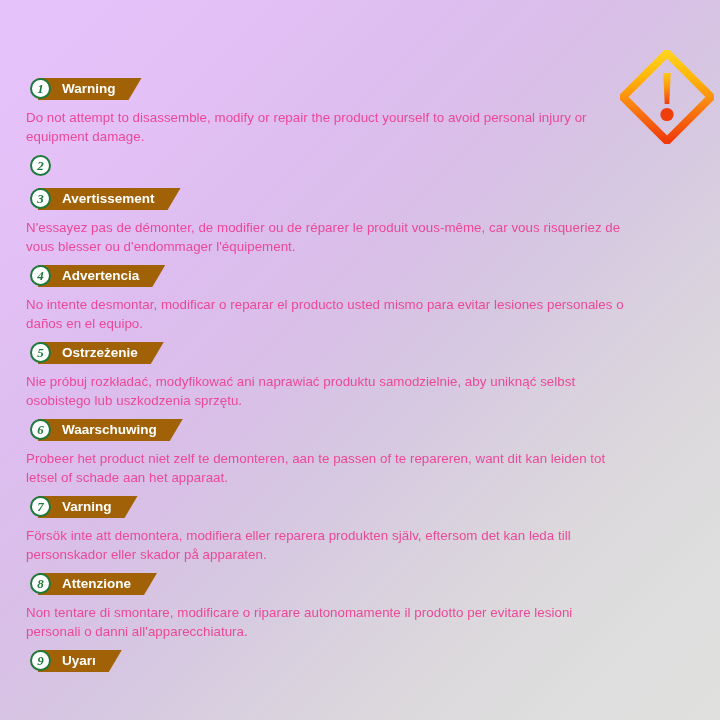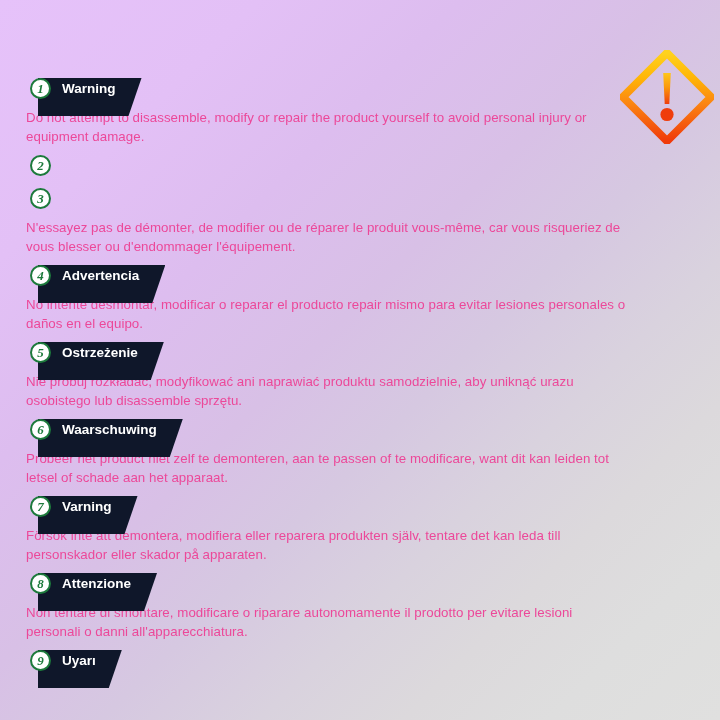--- a/index.html
+++ b/index.html
@@ -61,23 +61,23 @@
   
   .badge-row {
     position: relative;
     height: 24px;
     margin-left: 30px;
   }
   .flag {
     position: absolute;
     left: 8px;
     top: 0;
-    height: 38px;
+    height: 22px;
     display: inline-block;
-    background: #0f172a;
+    background: #a16207;
     padding: 0 26px 0 24px;
     line-height: 22px;
     color: #ffffff;
     font-size: 13.5px;
     font-weight: bold;
     white-space: nowrap;
     -webkit-clip-path: polygon(0 0, 100% 0, calc(100% - 13px) 100%, 0 100%);
     clip-path: polygon(0 0, 100% 0, calc(100% - 13px) 100%, 0 100%);
   }
   .flag-tail {
@@ -156,55 +156,56 @@
     </div>
 
     <div class="notice-item">
       <div class="badge-row">
         <span class="num-circle">2</span>
       </div>
     </div>
 
     <div class="notice-item">
       <div class="badge-row">
+        <span class="flag"><span>Avertissement</span><span class="flag-tail" style="left:100%;margin-left:-13px;"></span></span>
         <span class="num-circle">3</span>
       </div>
       <div class="notice-body">N'essayez pas de démonter, de modifier ou de réparer le produit vous-même, car vous risqueriez de vous blesser ou d'endommager l'équipement.</div>
     </div>
 
     <div class="notice-item">
       <div class="badge-row">
         <span class="flag"><span>Advertencia</span><span class="flag-tail" style="left:100%;margin-left:-13px;"></span></span>
         <span class="num-circle">4</span>
       </div>
-      <div class="notice-body">No intente desmontar, modificar o reparar el producto repair mismo para evitar lesiones personales o daños en el equipo.</div>
+      <div class="notice-body">No intente desmontar, modificar o reparar el producto usted mismo para evitar lesiones personales o daños en el equipo.</div>
     </div>
 
     <div class="notice-item">
       <div class="badge-row">
         <span class="flag"><span>Ostrzeżenie</span><span class="flag-tail" style="left:100%;margin-left:-13px;"></span></span>
         <span class="num-circle">5</span>
       </div>
-      <div class="notice-body">Nie próbuj rozkładać, modyfikować ani naprawiać produktu samodzielnie, aby uniknąć urazu osobistego lub disassemble sprzętu.</div>
+      <div class="notice-body">Nie próbuj rozkładać, modyfikować ani naprawiać produktu samodzielnie, aby uniknąć selbst osobistego lub uszkodzenia sprzętu.</div>
     </div>
 
     <div class="notice-item">
       <div class="badge-row">
         <span class="flag"><span>Waarschuwing</span><span class="flag-tail" style="left:100%;margin-left:-13px;"></span></span>
         <span class="num-circle">6</span>
       </div>
-      <div class="notice-body">Probeer het product niet zelf te demonteren, aan te passen of te modificare, want dit kan leiden tot letsel of schade aan het apparaat.</div>
+      <div class="notice-body">Probeer het product niet zelf te demonteren, aan te passen of te repareren, want dit kan leiden tot letsel of schade aan het apparaat.</div>
     </div>
 
     <div class="notice-item">
       <div class="badge-row">
         <span class="flag"><span>Varning</span><span class="flag-tail" style="left:100%;margin-left:-13px;"></span></span>
         <span class="num-circle">7</span>
       </div>
-      <div class="notice-body">Försök inte att demontera, modifiera eller reparera produkten själv, tentare det kan leda till personskador eller skador på apparaten.</div>
+      <div class="notice-body">Försök inte att demontera, modifiera eller reparera produkten själv, eftersom det kan leda till personskador eller skador på apparaten.</div>
     </div>
 
     <div class="notice-item">
       <div class="badge-row">
         <span class="flag"><span>Attenzione</span><span class="flag-tail" style="left:100%;margin-left:-13px;"></span></span>
         <span class="num-circle">8</span>
       </div>
       <div class="notice-body">Non tentare di smontare, modificare o riparare autonomamente il prodotto per evitare lesioni personali o danni all'apparecchiatura.</div>
     </div>
 

